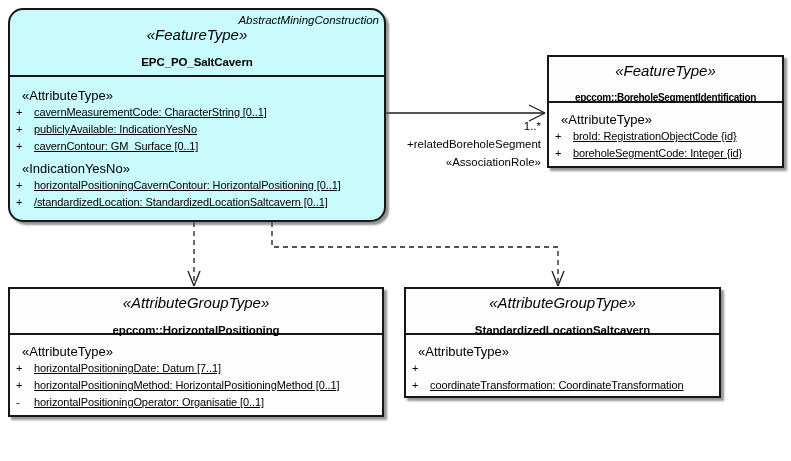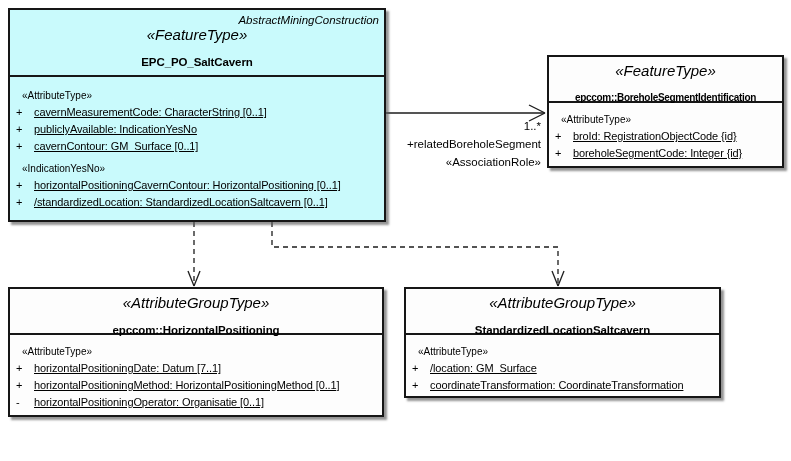--- a/index.html
+++ b/index.html
@@ -39,21 +39,21 @@
   .class-name {
     font-weight: bold;
     font-size: 11.5px;
     line-height: 16px;
     margin-top: 12px;
     white-space: nowrap;
     letter-spacing: -0.1px;
   }
   .attr-section { padding-top: 8px; }
   .attr-heading {
-    font-size: 10px;
+    font-size: 13px;
     line-height: 17px;
     padding-left: 12px;
     white-space: nowrap;
   }
   .attr-heading.grouped { margin-top: 5px; }
   .attr-row {
     display: flex;
     font-size: 11px;
     line-height: 17px;
     white-space: nowrap;
@@ -111,21 +111,21 @@
 
     <g stroke="#1c1c1c" stroke-width="1.3" fill="none">
       <polyline points="272,222 272,247 558,247 558,284" stroke-dasharray="5,4"></polyline>
       <g>
         <line x1="558" y1="286" x2="552" y2="271"></line>
         <line x1="558" y1="286" x2="564" y2="271"></line>
       </g>
     </g>
   </svg>
 
-  <div id="box-saltcavern" class="uml-box" style="left: 8px; top: 8px; width: 378px; height: 214px; background: rgb(201, 250, 252);">
+  <div id="box-saltcavern" class="uml-box" style="left: 8px; top: 8px; width: 378px; height: 214px; background: rgb(201, 250, 252); border-radius: 15px;">
     <div class="box-header">
       <div class="parent-label">AbstractMiningConstruction</div>
       <div class="stereotype">«FeatureType»</div>
       <div class="class-name">EPC_PO_SaltCavern</div>
     </div>
     <div class="attr-section" style="padding-top:10px;">
       <div class="attr-heading">«AttributeType»</div>
       <div class="attr-row">
         <span class="attr-vis">+</span>
         <span class="attr-text">cavernMeasurementCode: CharacterString [0..1]</span>
@@ -198,21 +198,20 @@
 
   <div id="box-stdloc" class="uml-box" style="left: 404px; top: 287px; width: 317px; height: 111px; background: rgb(253, 253, 253);">
     <div class="box-header">
       <div class="stereotype">«AttributeGroupType»</div>
       <div class="class-name">StandardizedLocationSaltcavern</div>
     </div>
     <div class="attr-section">
       <div class="attr-heading">«AttributeType»</div>
       <div class="attr-row">
         <span class="attr-vis">+</span>
-        <span class="attr-text">/location: GM_Surface</span>
       </div>
       <div class="attr-row">
         <span class="attr-vis">+</span>
         <span class="attr-text">coordinateTransformation: CoordinateTransformation</span>
       </div>
     </div>
   </div>
 
 </div>
 

